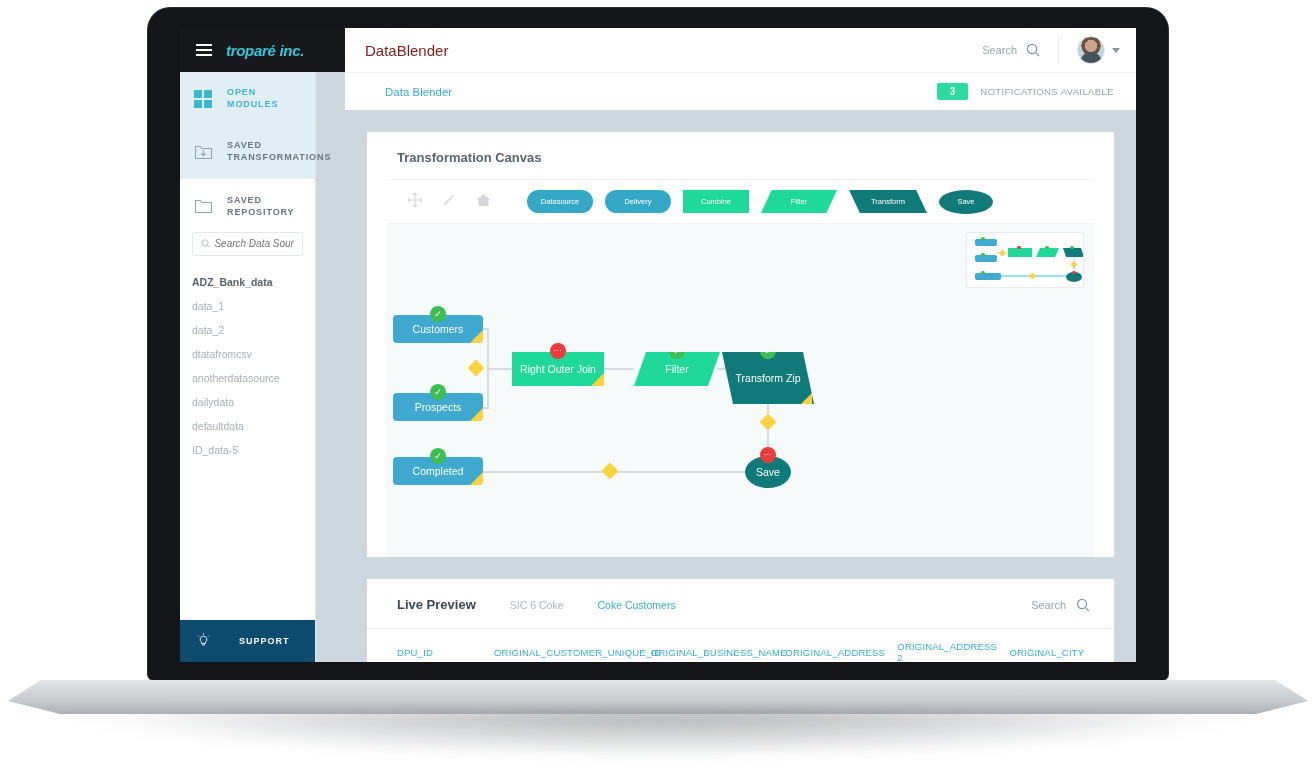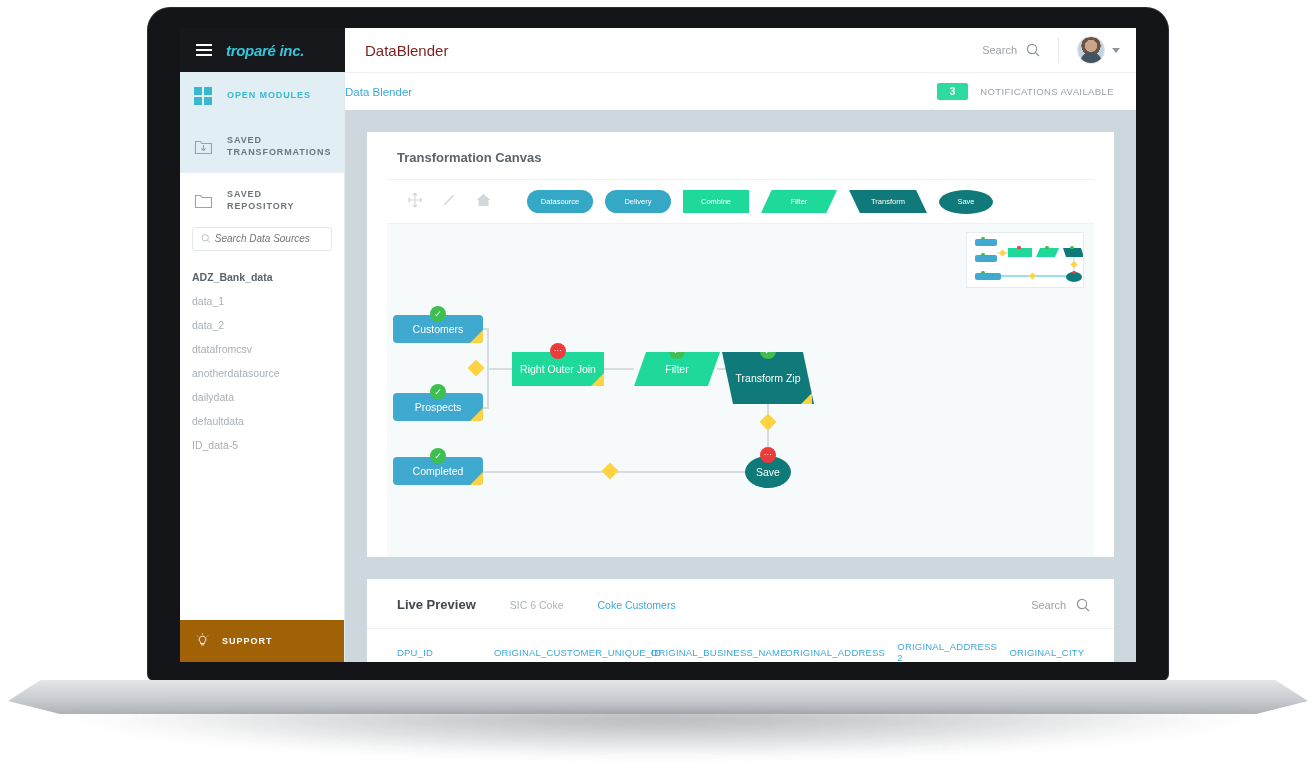--- a/index.html
+++ b/index.html
@@ -82,31 +82,31 @@
   .avatar::after {
     content:""; position:absolute; left:50%; top:58%; transform:translateX(-50%);
     width:22px; height:16px; border-radius:11px 11px 0 0; background:#44545f;
   }
   .caret { width: 0; height: 0; border-left: 4px solid transparent; border-right: 4px solid transparent; border-top: 5px solid #8d959c; }
 
   .breadcrumb-bar {
     position: absolute; left: 165px; top: 44px; right: 0; height: 38px;
     background: #fff; display: flex; align-items: center; border-top: 1px solid #eef1f3;
   }
-  .breadcrumb { font-size: 11.5px; color: #3ca8d8; }
+  .breadcrumb { margin-left: 40px; font-size: 11.5px; color: #3ca8d8; }
   .notif { margin-left: auto; display: flex; align-items: center; gap: 12px; padding-right: 22px; }
   .notif-badge {
     background: #2ddba0; color: #fff; font-size: 10px; font-weight: bold;
     padding: 3px 13px; border-radius: 2px;
   }
   .notif-text { font-size: 9.5px; color: #9aa2a9; letter-spacing: .4px; }
 
   
   .sidebar {
-    position: absolute; left: 0; top: 44px; width: 165px; bottom: 0;
+    position: absolute; left: 0; top: 44px; width: 136px; bottom: 0;
     background: #fff; border-right: 1px solid #e2e7ea;
   }
   .side-item {
     display: flex; align-items: center; gap: 14px;
     padding: 14px 12px 14px 14px; cursor: pointer;
     border-bottom: 1px solid #e8edef;
   }
   .side-item.active { background: #e1eef4; }
   .side-label { font-size: 9px; font-weight: bold; letter-spacing: .9px; line-height: 1.35; }
   .side-label.teal { color: #3ab8cf; }
@@ -126,21 +126,21 @@
   .search-field input {
     border: none; outline: none; font-size: 10px; font-style: italic; color: #b4bbc1;
     font-family: "Liberation Sans", sans-serif; background: transparent; width: 100%;
   }
   .ds-list { padding: 0 0 0 12px; }
   .ds-item { font-size: 10.5px; color: #a9b0b6; padding: 6px 0; cursor: pointer; }
   .ds-item.bold { color: #5c646b; font-weight: bold; }
 
   .support {
     position: absolute; left: 0; right: 0; bottom: 0; height: 42px;
-    background: #a16207; display: flex; align-items: center; gap: 9px; padding-left: 14px;
+    background: #0c4a6e; display: flex; align-items: center; gap: 26px; padding-left: 14px; text-align: center;
   }
   .support-label { font-size: 9px; font-weight: bold; letter-spacing: 1px; color: #fff; }
 
   
   .content { position: absolute; left: 165px; top: 82px; right: 0; bottom: 0; overflow: hidden; }
   .card { background: #fff; margin: 22px 22px 0 22px; }
   .card-title { font-size: 13px; color: #5c646b; font-weight: bold; padding: 18px 0 14px 30px; }
 
   .canvas-wrap { position: relative; margin: 0 20px; height: 378px; background: #f7fafb; border-top: 1px solid #edf1f3; }
 

